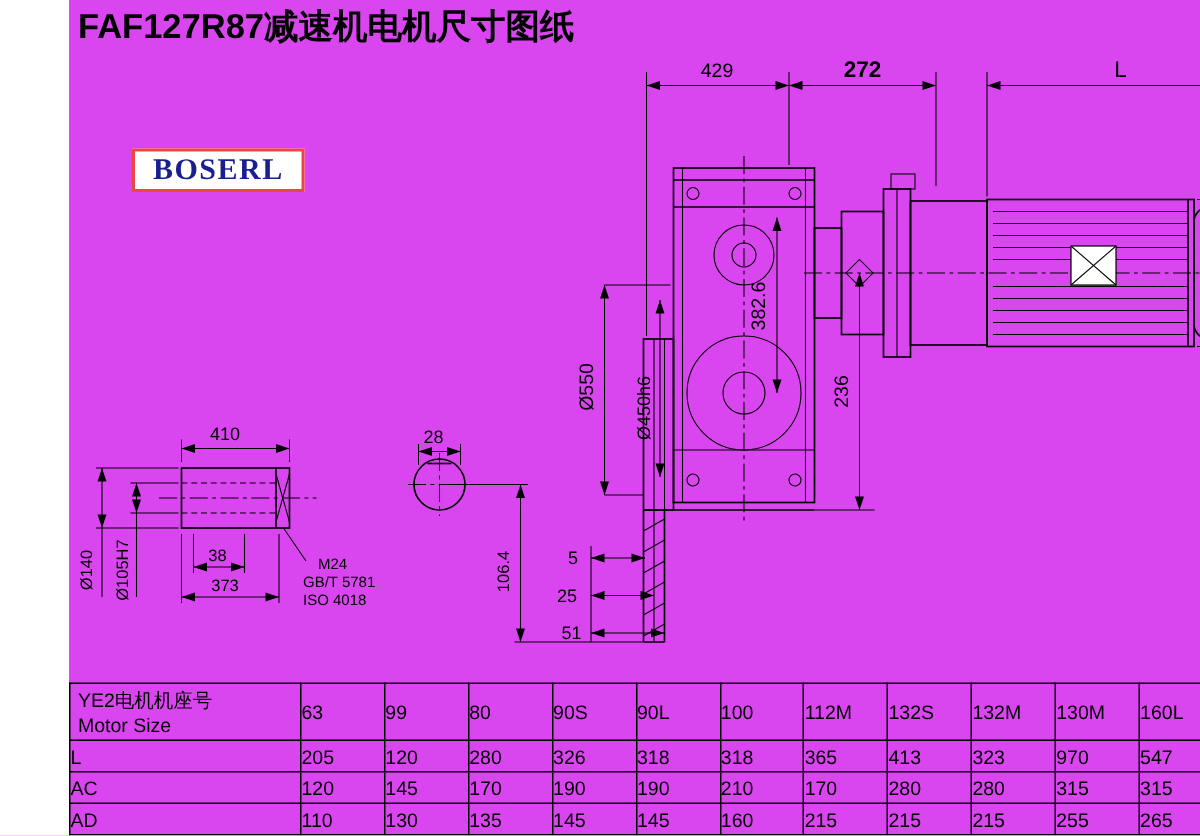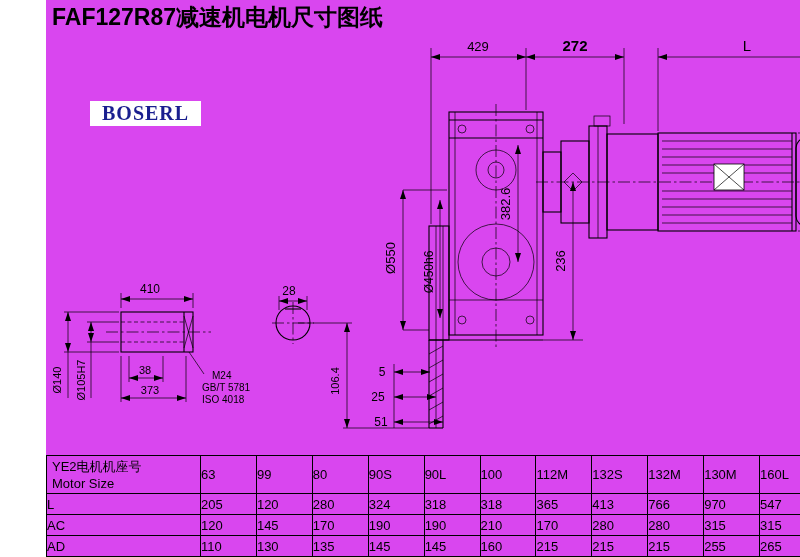--- a/index.html
+++ b/index.html
@@ -1,20 +1,20 @@
 <!DOCTYPE html>
 <html><head>
 <meta charset="utf-8">
 <style>
   html,body{margin:0;padding:0;background:#fff;}
   .page{position:relative;width:800px;height:557px;background:#d946ef;overflow:hidden;
         font-family:"Liberation Sans",sans-serif;color:#000;margin-left:46px;}
   .title{position:absolute;top:2px;left:6px;font-size:23px;font-weight:bold;
          letter-spacing:0px;white-space:nowrap;}
-  .brand{position:absolute;top:99px;left:42px;border:2px solid #d946ef;padding:1px 12px;
+  .brand{position:absolute;top:99px;left:42px;border:2px solid #ef4444;padding:1px 12px;
          font-family:"Liberation Serif",serif;font-weight:bold;font-size:20px;
          color:#1a1f8f;letter-spacing:1px;background:#fff;}
   svg.draw{position:absolute;top:0;left:0;}
   svg .ln{stroke:#000;stroke-width:1.1;fill:none;}
   svg .th{stroke:#000;stroke-width:.7;fill:none;}
   svg .cl{stroke:#000;stroke-width:.7;fill:none;stroke-dasharray:12 3 2.5 3;}
   svg .hd{stroke:#000;stroke-width:.7;fill:none;stroke-dasharray:4 2.5;}
   svg text{fill:#000;font-family:"Liberation Sans",sans-serif;}
   svg .dm{font-size:13px}.md{font-size:12px}.sm{font-size:11px}.xs{font-size:10px}
   svg .lg{font-size:15px}.b{font-weight:bold}
@@ -256,26 +256,26 @@
       <td>132S</td>
       <td>132M</td>
       <td>130M</td>
       <td>160L</td>
     </tr>
     <tr>
       <td class="c0">L</td>
       <td>205</td>
       <td>120</td>
       <td>280</td>
-      <td>324</td>
+      <td>326</td>
       <td>318</td>
       <td>318</td>
       <td>365</td>
       <td>413</td>
-      <td>766</td>
+      <td>323</td>
       <td>970</td>
       <td>547</td>
     </tr>
     <tr>
       <td class="c0">AC</td>
       <td>120</td>
       <td>145</td>
       <td>170</td>
       <td>190</td>
       <td>190</td>

